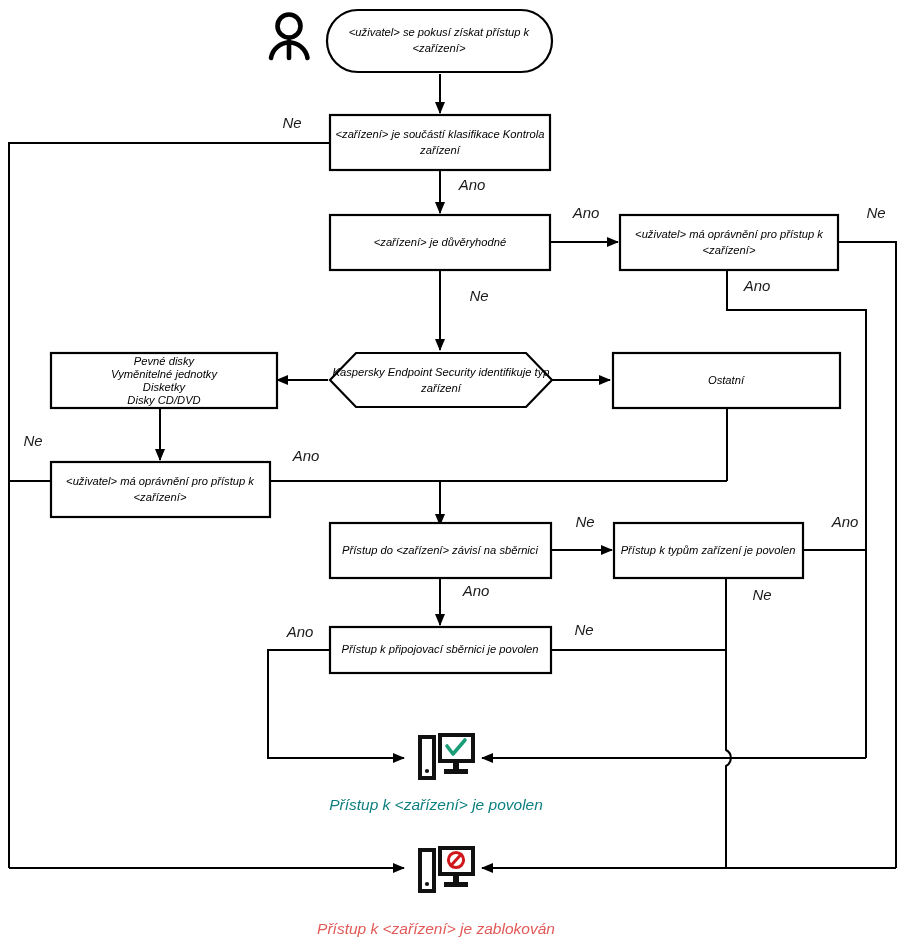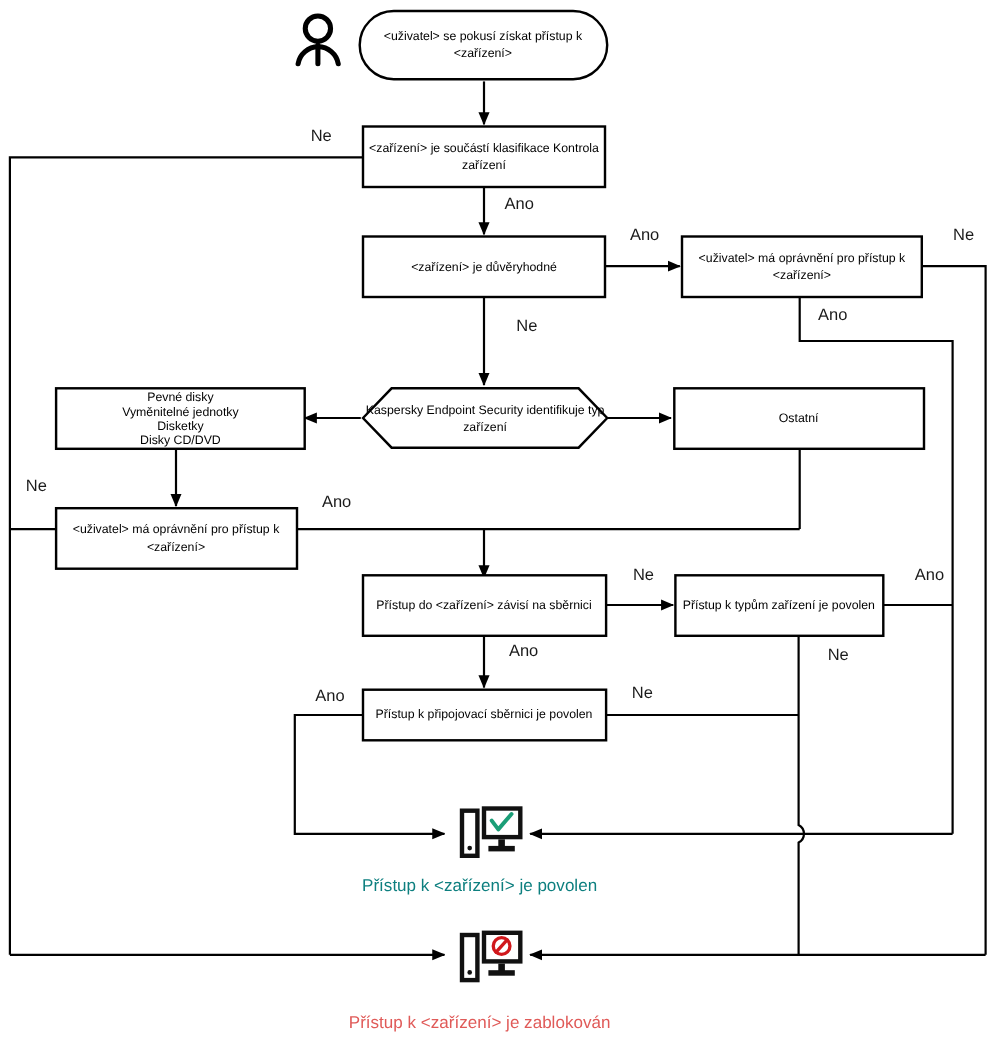--- a/index.html
+++ b/index.html
@@ -10,20 +10,21 @@
   body {
     width: 905px;
     height: 948px;
     font-family: "Liberation Sans", sans-serif;
     overflow: hidden;
   }
   #flow-root {
     position: relative;
     width: 905px;
     height: 948px;
+    font-style: italic;
   }
   svg#flowchart {
     display: block;
     width: 905px;
     height: 948px;
   }
   .node-box {
     fill: #ffffff;
     stroke: #000000;
     stroke-width: 2.2;

